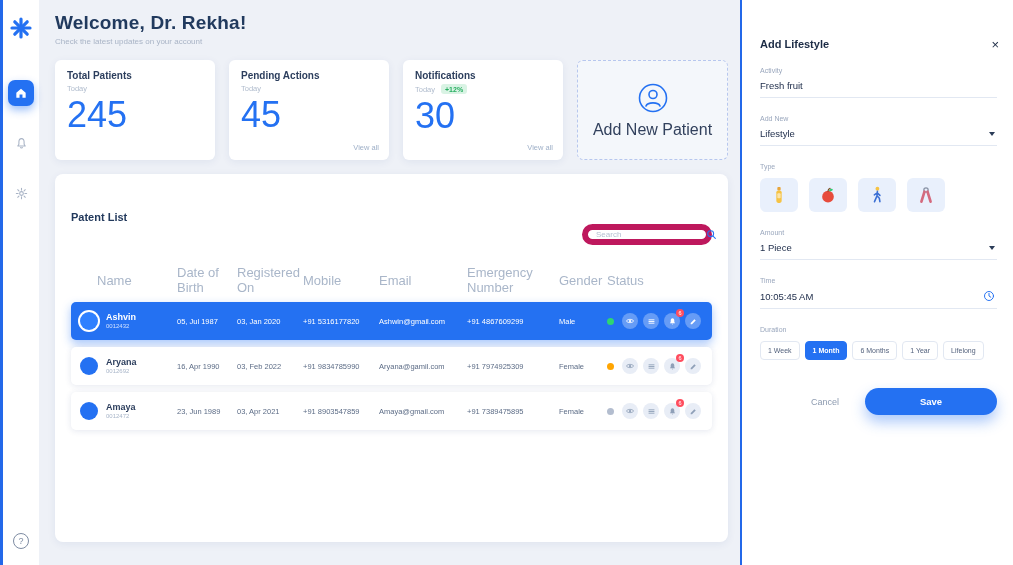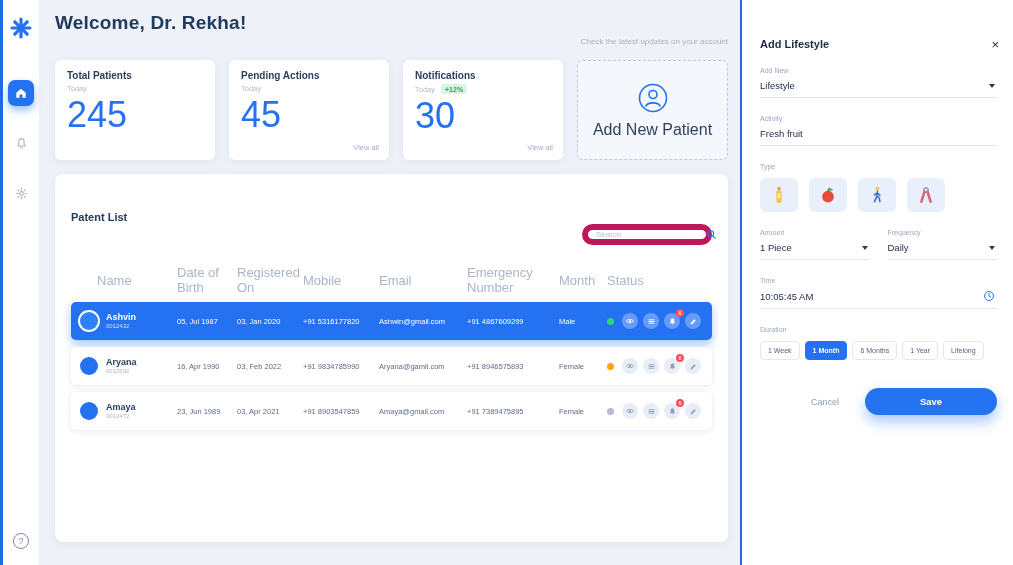--- a/index.html
+++ b/index.html
@@ -17,21 +17,21 @@
   .nav-item { width:26px; height:26px; border-radius:7px; display:flex; align-items:center; justify-content:center;
               margin-bottom:24px; cursor:pointer; color:#a8b3c5; }
   .nav-item.active { background:#2471f2; box-shadow:0 4px 9px rgba(36,113,242,.45); color:#fff; }
   .sidebar .spacer { flex:1; }
   .help-bubble { width:16px; height:16px; border:1.4px solid #7e8ca3; border-radius:50%; color:#7e8ca3;
                  font-size:9px; display:flex; align-items:center; justify-content:center; margin-bottom:16px; cursor:pointer; }
 
   
   .main { position:absolute; left:39px; top:0; width:699px; height:565px; padding:12px 10px 0 16px; }
   .page-title { font-size:19px; font-weight:bold; color:#213a5e; letter-spacing:.2px; }
-  .page-subtitle { font-size:8px; color:#a9b4c6; margin-top:3px;text-align:right; }
+  .page-subtitle { font-size:8px; color:#a9b4c6; margin-top:3px; }
 
   .stats-row { display:flex; gap:14px; margin-top:14px;justify-content:center; }
   .stat-card { width:160px; height:100px; background:#fff; border-radius:6px; padding:10px 12px;
                box-shadow:0 2px 8px rgba(23,57,123,.07); position:relative; }
   .stat-title { font-size:10px; font-weight:bold; color:#2c3e5d; }
   .stat-period-row { display:flex; align-items:center; gap:6px; margin-top:3px; }
   .stat-period { font-size:7.5px; color:#b0bccd; }
   .pct-badge { font-size:7px; background:#d9f3e4; color:#27ae60; padding:1.5px 4px; border-radius:3px; font-weight:bold; }
   .stat-value { font-size:36px; color:#2471f2; margin-top:4px; line-height:1; }
   .view-all { position:absolute; right:10px; bottom:8px; font-size:7.5px; color:#9fb0c8; cursor:pointer; }
@@ -213,21 +213,21 @@
         </div>
       </div>
 
       <div class="prow thead">
         <div class="th">Name</div>
         <div class="th">Date of Birth</div>
         <div class="th">Registered On</div>
         <div class="th">Mobile</div>
         <div class="th">Email</div>
         <div class="th">Emergency Number</div>
-        <div class="th">Month</div>
+        <div class="th">Gender</div>
         <div class="th">Status</div>
       </div>
 
       <div class="rows">
 
         <div class="prow trow active">
           <div class="cell name-cell">
             <span class="avatar"></span>
             <span>
               <div class="pname">Ashvin</div>
@@ -281,21 +281,21 @@
             <span class="avatar"></span>
             <span>
               <div class="pname">Aryana</div>
               <div class="pid">0012692</div>
             </span>
           </div>
           <div class="cell">16, Apr 1990</div>
           <div class="cell">03, Feb 2022</div>
           <div class="cell">+91 9834785990</div>
           <div class="cell">Aryana@gamil.com</div>
-          <div class="cell">+91 8946575893</div>
+          <div class="cell">+91 7974925309</div>
           <div class="cell">Female</div>
           <div class="cell status-cell">
             <span class="dot dot-orange"></span>
             <span class="icon-btn">
               <span>
                 <svg viewBox="0 0 16 16" width="10" height="10" fill="currentColor">
                   <path d="M2 8 C4.5 4.5 11.5 4.5 14 8 C11.5 11.5 4.5 11.5 2 8 Z" fill="none" stroke="currentColor" stroke-width="1.3"></path>
                   <circle cx="8" cy="8" r="1.8"></circle>
                 </svg>
               </span>
@@ -378,31 +378,31 @@
 
       </div>
     </section>
   </main>
 
   <aside class="panel">
     <span class="panel-close">×</span>
     <div class="panel-title">Add Lifestyle</div>
 
     <div class="fgroup">
+      <div class="flabel">Activity</div>
+      <div class="fvalue-row">
+        <input class="fvalue-input" type="text" value="Fresh fruit" style="">
+      </div>
+    </div>
+
+    <div class="fgroup">
       <div class="flabel">Add New</div>
       <div class="fvalue-row">
         <span class="fvalue">Lifestyle</span>
         <span class="caret"></span>
-      </div>
-    </div>
-
-    <div class="fgroup">
-      <div class="flabel">Activity</div>
-      <div class="fvalue-row">
-        <input class="fvalue-input" type="text" value="Fresh fruit" style="">
       </div>
     </div>
 
     <div class="fgroup">
       <div class="flabel">Type</div>
       <div class="type-tiles">
         <span class="type-tile">
           <span>
             <svg viewBox="0 0 24 24" width="20" height="20">
               <rect x="10" y="2.5" width="4" height="4" rx="1" fill="#e8a53a"></rect>
@@ -441,27 +441,20 @@
     </div>
 
     <div class="fgroup two-col">
       <div class="col">
         <div class="flabel">Amount</div>
         <div class="fvalue-row">
           <span class="fvalue">1 Piece</span>
           <span class="caret"></span>
         </div>
       </div>
-      <div class="col">
-        <div class="flabel">Frequency</div>
-        <div class="fvalue-row">
-          <span class="fvalue">Daily</span>
-          <span class="caret"></span>
-        </div>
-      </div>
     </div>
 
     <div class="fgroup">
       <div class="flabel">Time</div>
       <div class="fvalue-row">
         <span class="fvalue">10:05:45 AM</span>
         <span>
           <svg viewBox="0 0 16 16" width="12" height="12" fill="none" stroke="#2471f2" stroke-width="1.3" stroke-linecap="round">
             <circle cx="8" cy="8" r="6"></circle>
               <path d="M8 4.6 V8 L10.4 9.6"></path>

